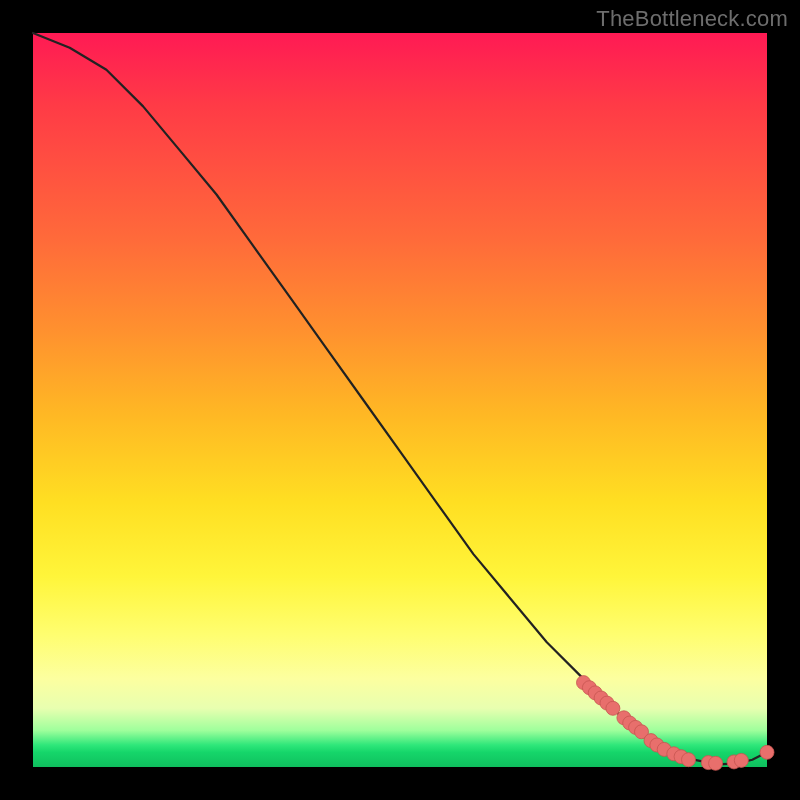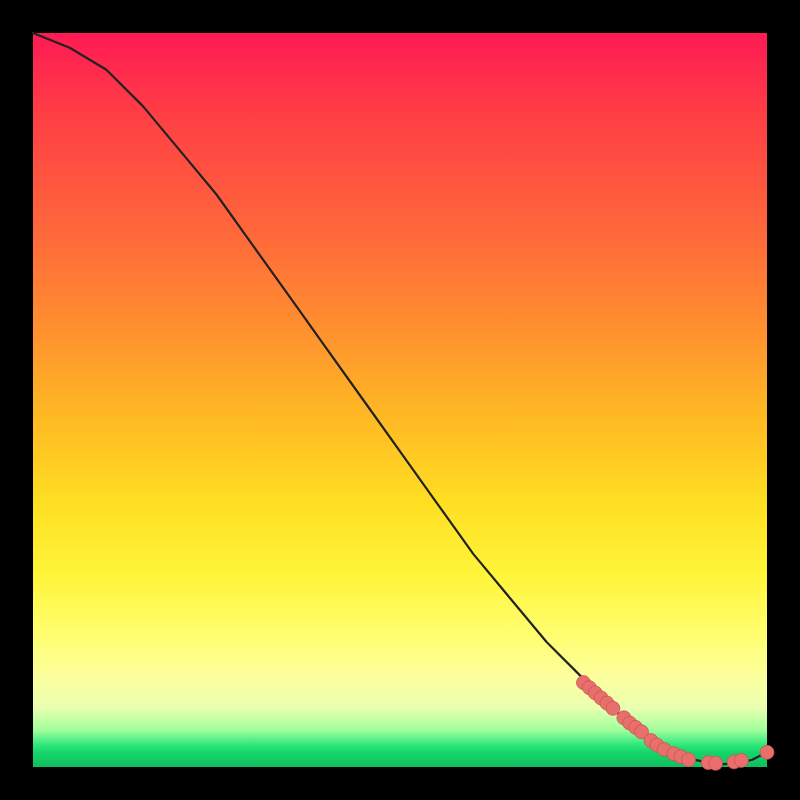--- a/index.html
+++ b/index.html
@@ -66,20 +66,21 @@
     height: 800px;
     pointer-events: none;
   }
 </style>
 </head>
 <body>
 
 <div class="stage">
   <div class="plot-area"></div>
 
+  <div class="watermark">TheBottleneck.com</div>
 
   <svg class="curve" viewBox="0 0 800 800">
     <path id="curve-path" fill="none" stroke-width="2.2" stroke-linecap="round" stroke-linejoin="round" d="M33.0 33.0 L69.7 47.7 L106.4 69.7 L143.1 106.4 L179.8 150.4 L216.5 194.5 L253.2 245.9 L289.9 297.2 L326.6 348.6 L363.3 400.0 L400.0 451.4 L436.7 502.8 L473.4 554.1 L510.1 598.2 L546.8 642.2 L583.5 678.9 L620.2 715.6 L634.9 730.3 L656.9 745.0 L678.9 752.3 L693.6 759.7 L708.3 762.6 L723.0 764.1 L737.6 763.3 L752.3 759.7 L767.0 752.3" stroke="#222222"></path>
     <g id="markers-group">
         <circle cx="583.5" cy="682.6" r="7" fill="#e86f6c" stroke="#c75551" stroke-width="0.8"></circle>
         <circle cx="589.4" cy="687.7" r="7" fill="#e86f6c" stroke="#c75551" stroke-width="0.8"></circle>
         <circle cx="595.2" cy="692.9" r="7" fill="#e86f6c" stroke="#c75551" stroke-width="0.8"></circle>
         <circle cx="601.1" cy="698.0" r="7" fill="#e86f6c" stroke="#c75551" stroke-width="0.8"></circle>
         <circle cx="607.0" cy="703.1" r="7" fill="#e86f6c" stroke="#c75551" stroke-width="0.8"></circle>
         <circle cx="612.9" cy="708.3" r="7" fill="#e86f6c" stroke="#c75551" stroke-width="0.8"></circle>

